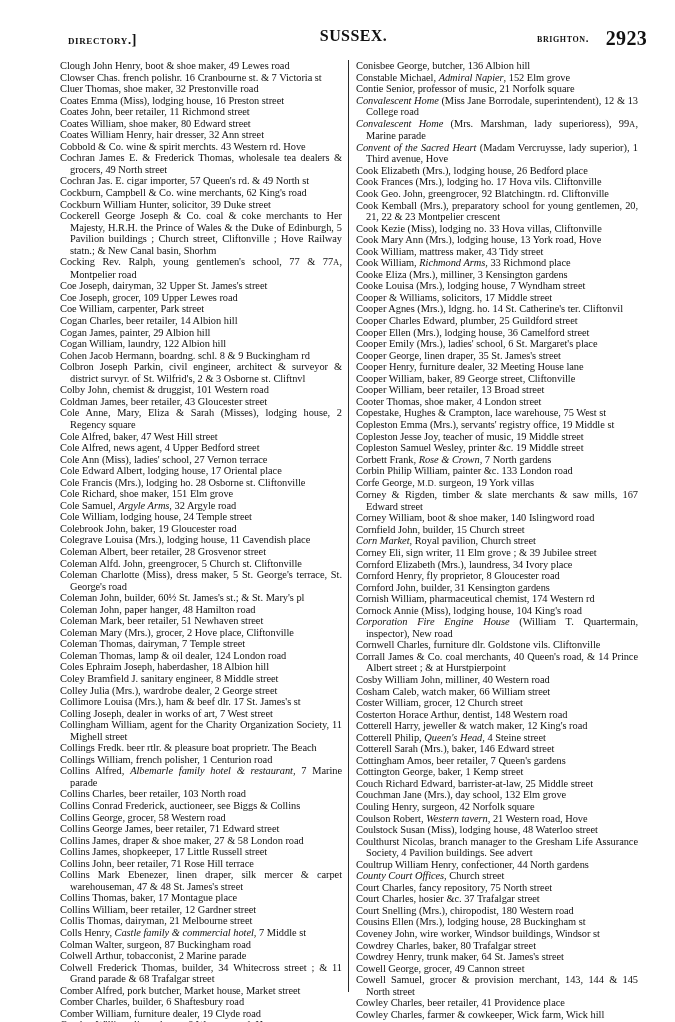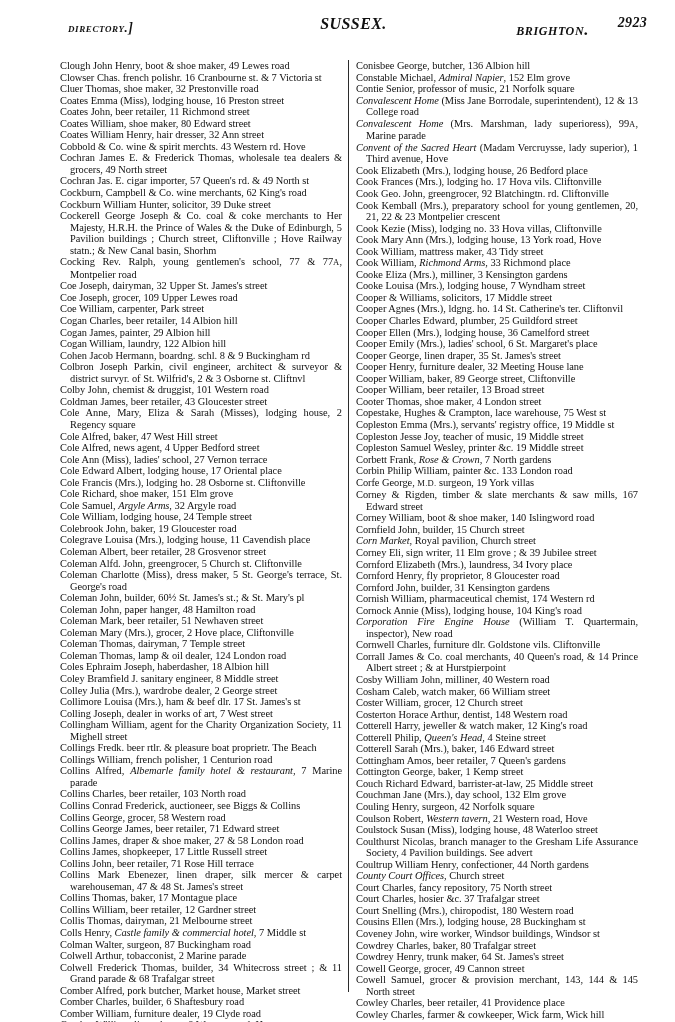--- a/index.html
+++ b/index.html
@@ -15,23 +15,22 @@
     font-family: "Liberation Serif", "DejaVu Serif", serif;
     color: #111111;
     overflow: hidden;
   }
 
   
   .running-head {
     position: absolute;
     left: 60px;
     right: 28px;
-    top: 18px;
+    top: 30px;
     height: 24px;
-    font-style: italic;
   }
   .rh-left {
     position: absolute;
     left: 8px;
     top: 2px;
     font-size: 12.5px;
     font-weight: bold;
     letter-spacing: 0.6px;
     font-variant: small-caps;
     text-transform: lowercase;
@@ -48,32 +47,32 @@
     top: -3px;
     text-align: center;
     font-size: 16px;
     font-weight: bold;
     letter-spacing: 0.4px;
   }
   .rh-right {
     position: absolute;
     right: 58px;
     top: 2px;
-    font-size: 17px;
+    font-size: 11px;
     font-weight: bold;
     letter-spacing: 0.6px;
     font-variant: small-caps;
     text-transform: lowercase;
     text-align: center;
   }
   .rh-page {
     position: absolute;
     right: 0px;
     top: -3px;
-    font-size: 14px;
+    font-size: 20px;
     font-weight: bold;
     letter-spacing: 0.3px;
   }
 
   
   .columns {
     position: absolute;
     left: 60px;
     top: 60px;
     width: 590px;

